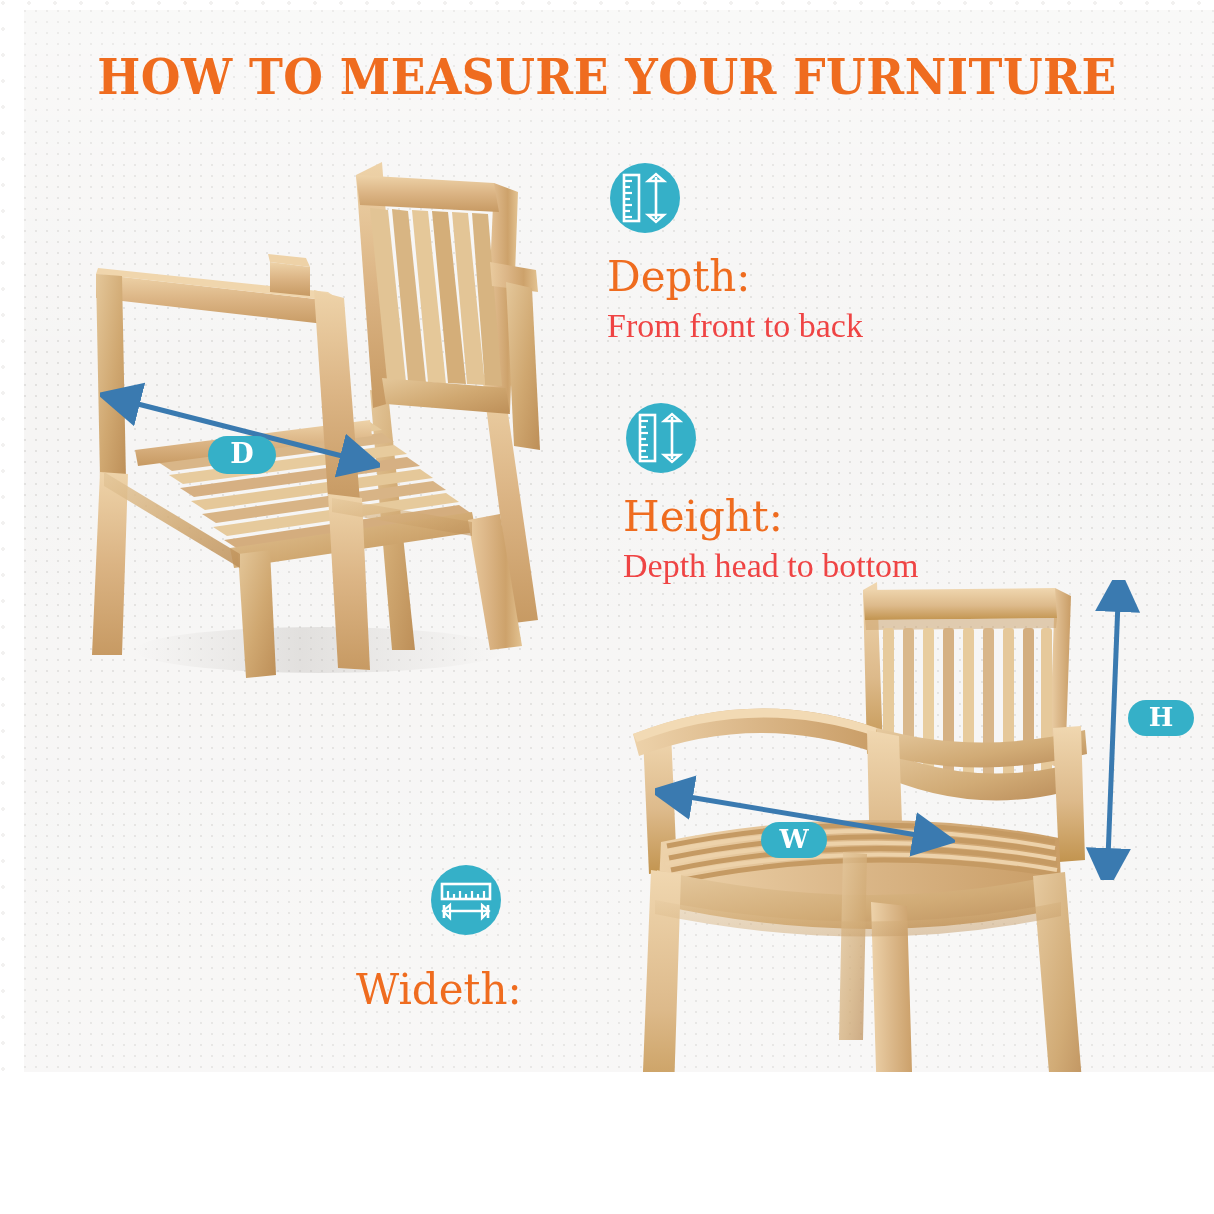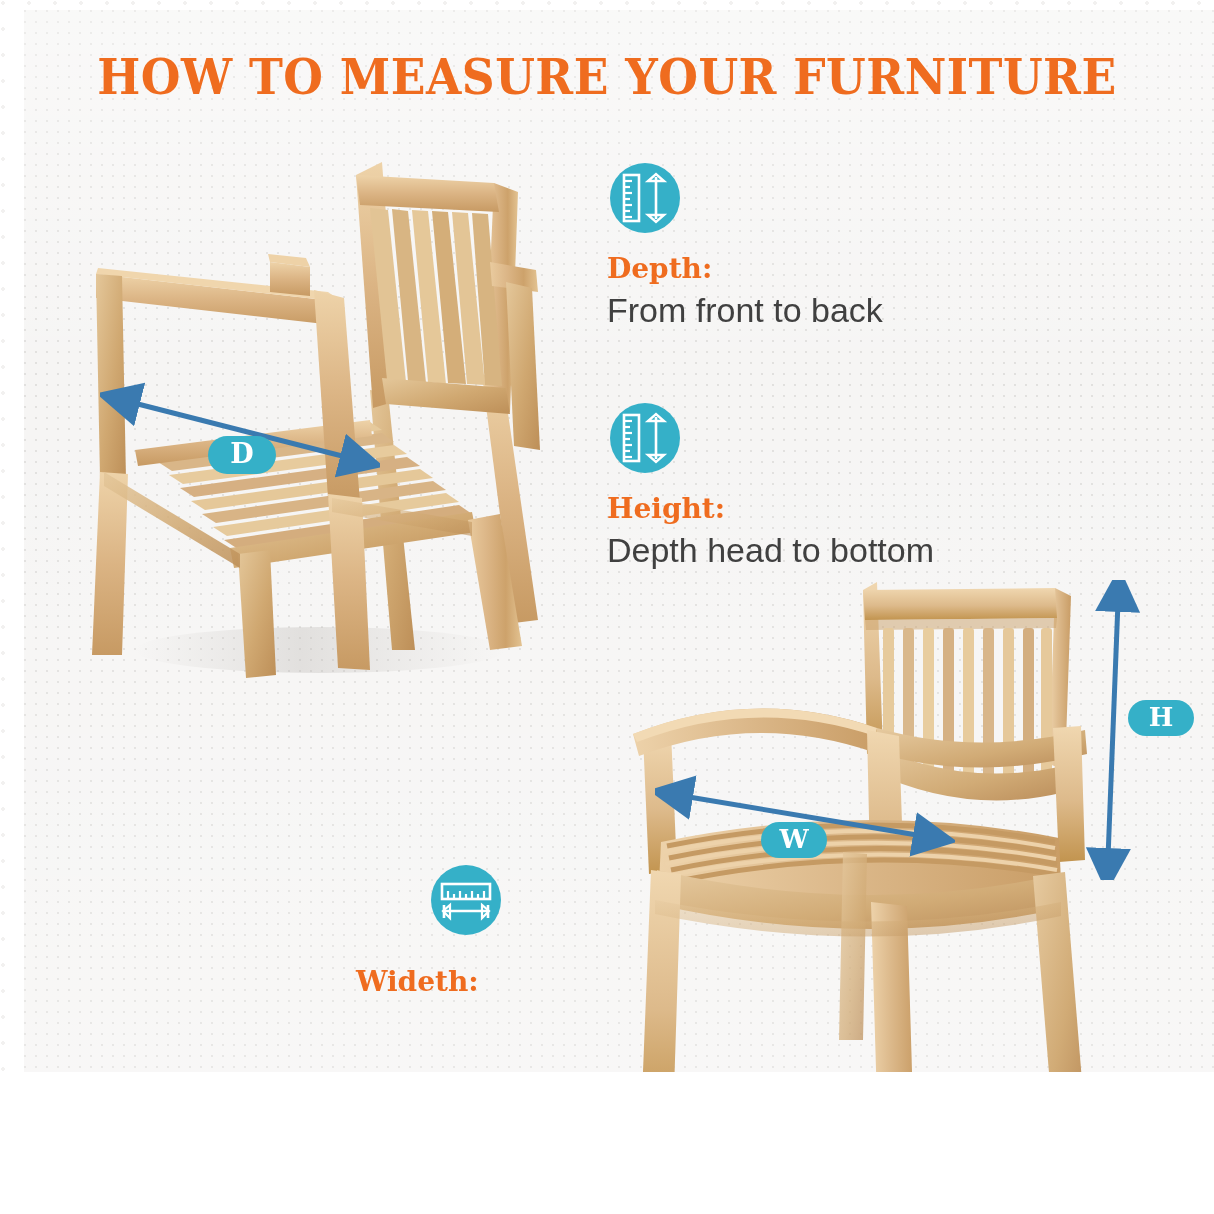--- a/index.html
+++ b/index.html
@@ -68,37 +68,37 @@
   .legend-block {
     position: absolute;
     z-index: 6;
   }
   .legend-icon {
     display: block;
   }
   .legend-term {
     color: #ef6c1f;
     font-family: "DejaVu Serif", serif;
-    font-weight: bold;
-    font-size: 28px;
+    font-weight: normal;
+    font-size: 42px;
     line-height: 1.1;
     margin-top: 18px;
     white-space: nowrap;
   }
   .legend-desc {
-    color: #404040;
-    font-family: Liberation Sans, sans-serif;
+    color: #ef4444;
+    font-family: Liberation Serif, serif;
     font-weight: normal;
     font-size: 34px;
     line-height: 1.15;
     margin-top: 6px;
     white-space: nowrap;
   }
   #block-depth  { left: 607px; top: 160px; }
-  #block-height { left: 607px; top: 400px; }
+  #block-height { left: 623px; top: 400px; }
   #block-width  { left: 188px; top: 862px; text-align: left; }
   #block-width .legend-icon { margin-left: 240px; }
   #block-width .legend-term { margin-left: 168px; margin-top: 29px; }
 
   
   .chair {
     position: absolute;
     z-index: 3;
   }
   #chair-left  { left: 70px;  top: 150px; }

